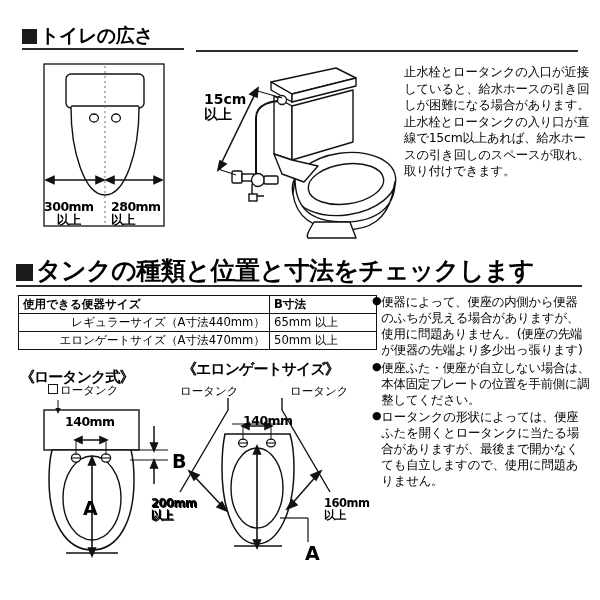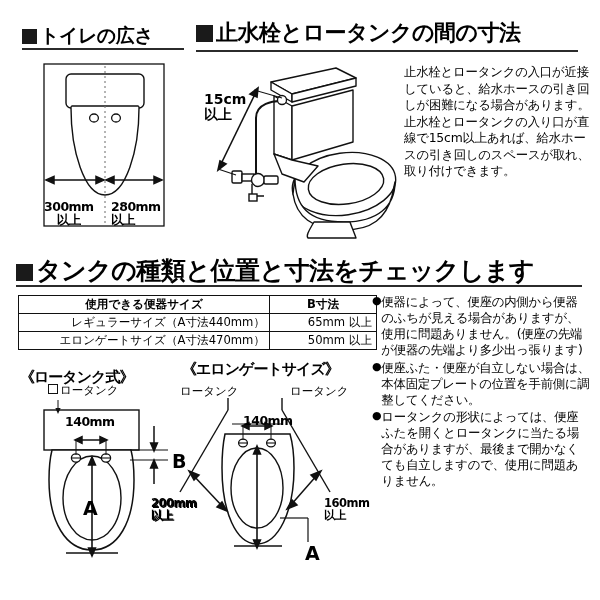--- a/index.html
+++ b/index.html
@@ -45,22 +45,22 @@
     font-size:11.6px;
     table-layout:fixed;
   }
   table.sizes td,table.sizes th{
     border:1.2px solid #111;
     padding:1px 4px;
     font-weight:normal;
     line-height:1.25;
     height:15px;
   }
-  table.sizes th{text-align:center;font-weight:bold;}
-  table.sizes td.c{text-align:right;}
+  table.sizes th{text-align:left;font-weight:bold;}
+  table.sizes td.c{text-align:left;}
   table.sizes td.l{text-align:right;}
 
   
   .bullets{font-size:12.4px;line-height:1.30;letter-spacing:-0.25px;}
   .bullet{display:flex;margin-bottom:1px;}
   .bullet .dot{flex:0 0 auto;margin-right:0px;font-size:11px;line-height:1.3;}
   .bullet .btxt{white-space:pre-line;}
 
   
   .dtitle{font-size:15px;font-weight:bold;letter-spacing:-1px;}
@@ -77,24 +77,20 @@
 <body>
 
 <div class="page">
 
   <div class="abs sec-head" style="left:22px;top:26px;font-size:19px;">
     <span class="sq" style="width:15px;height:15px;margin-bottom:1px;"></span>
     <span>トイレの広さ</span>
   </div>
   <div class="abs rule" style="left:22px;top:48px;width:162px;"></div>
 
-  <div class="abs sec-head" style="left:196px;top:22px;font-size:22px;">
-    <span class="sq" style="width:17px;height:17px;margin-bottom:2px;"></span>
-    <span>止水栓とロータンクの間の寸法</span>
-  </div>
   <div class="abs rule" style="left:196px;top:50px;width:382px;"></div>
 
   <div class="abs" style="left:22px;top:58px;">
     <svg width="165" height="175" viewBox="0 0 165 175">
 
       <rect x="22" y="6" width="120" height="162" fill="#fff" stroke="#111" stroke-width="1.3"></rect>
 
       <rect x="44" y="16" width="78" height="34" rx="5" ry="5" fill="#fff" stroke="#111" stroke-width="1.4"></rect>
 
       <path d="M49,50 C49,48 49,48 50,48 L116,48 C117,48 117,48 117,50

